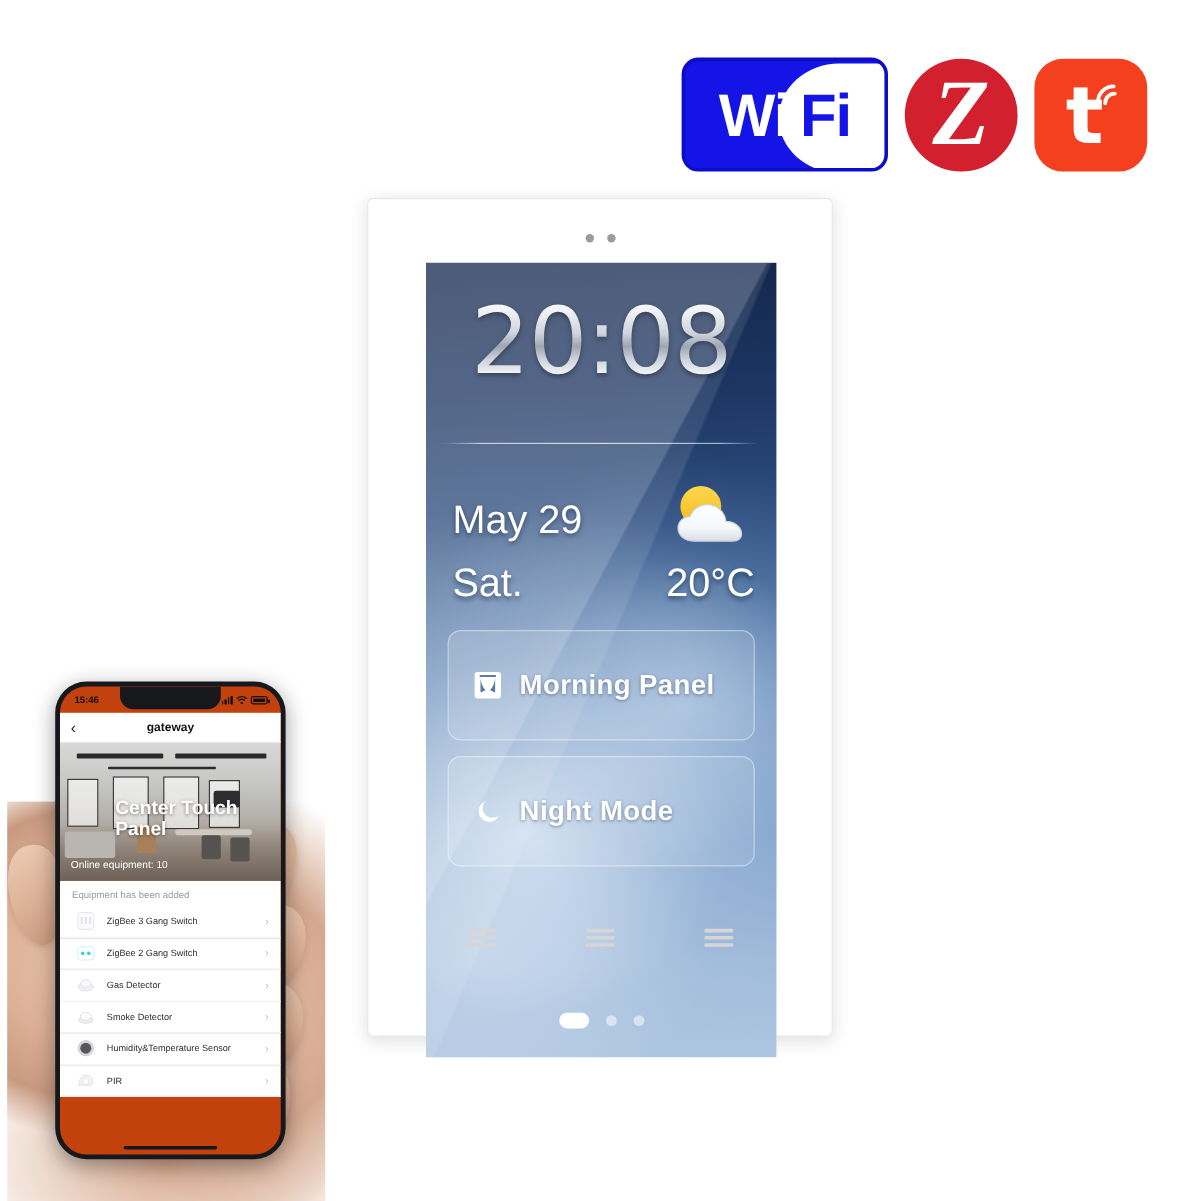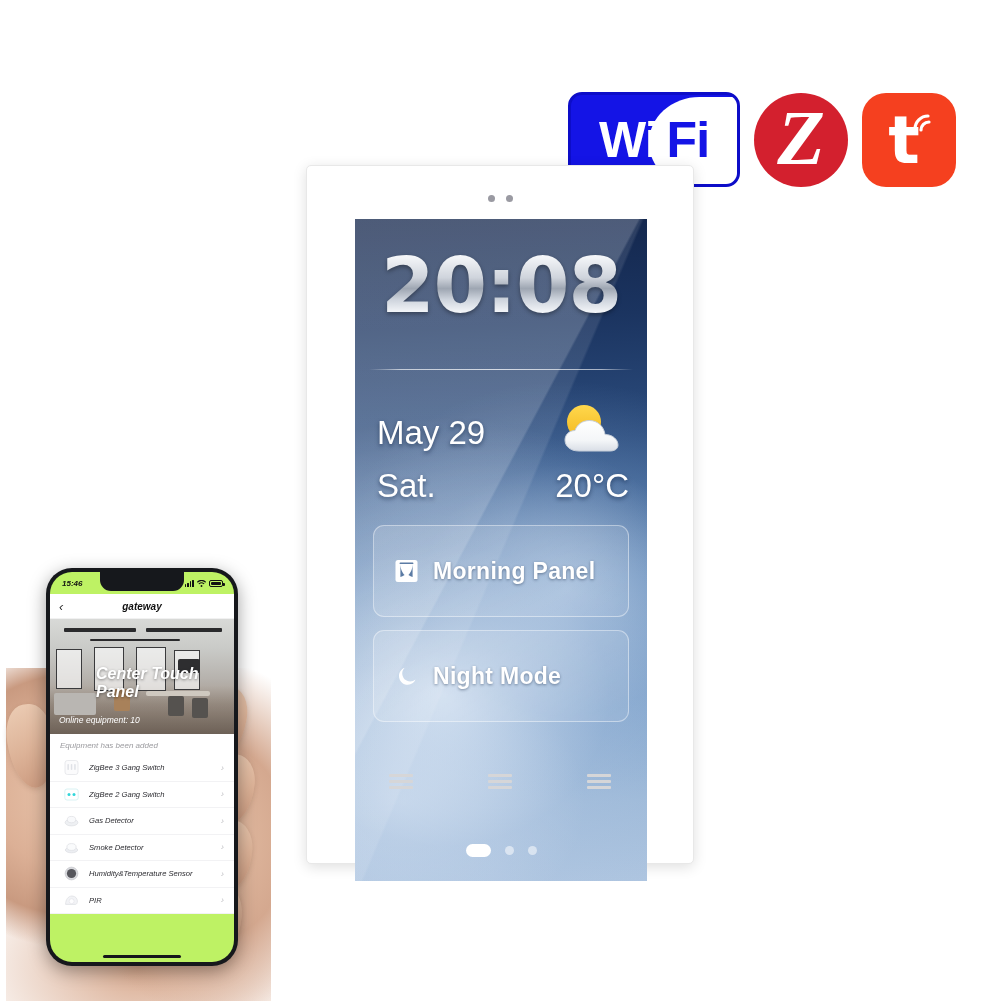--- a/index.html
+++ b/index.html
@@ -21,21 +21,20 @@
   }
 
   
   #logo-strip {
     position: absolute;
     left: 568px;
     top: 48px;
     display: flex;
     align-items: center;
     gap: 14px;
-    margin-top: 44px;
   }
 
   .wifi-logo {
     width: 172px;
     height: 95px;
     border-radius: 14px;
     background: #1414E6;
     border: 3px solid #0d0dc8;
     position: relative;
     overflow: hidden;
@@ -167,21 +166,21 @@
     pointer-events: none;
   }
 
   #clock {
     position: absolute;
     left: 0;
     top: 28px;
     width: 100%;
     text-align: center;
     font-size: 77px;
-    font-weight: bold;
+    font-weight: normal;
     letter-spacing: -1px;
     line-height: 1;
     font-family: "DejaVu Sans", sans-serif;
     background: linear-gradient(180deg, #fefeff 0%, #f2f4f7 14%, #cfd4dc 40%, #9ea6b2 54%, #cdd3dc 68%, #f6f8fb 86%, #ffffff 100%);
     -webkit-background-clip: text;
     background-clip: text;
     color: transparent;
     -webkit-text-fill-color: transparent;
     filter: drop-shadow(0 2px 2px rgba(0,0,0,0.35));
     z-index: 3;
@@ -353,23 +352,22 @@
     border-radius: 26px;
     box-shadow: 0 5px 18px rgba(0,0,0,0.38);
     box-sizing: border-box;
     padding: 4px;
   }
   #phone-screen {
     position: relative;
     width: 100%;
     height: 100%;
     border-radius: 22px;
-    background: #bef264;
+    background: #c2410c;
     overflow: hidden;
-    font-style: italic;
   }
   #phone-notch {
     position: absolute;
     left: 50%;
     transform: translateX(-50%);
     top: 0;
     width: 84px;
     height: 19px;
     background: #16181c;
     border-bottom-left-radius: 11px;

